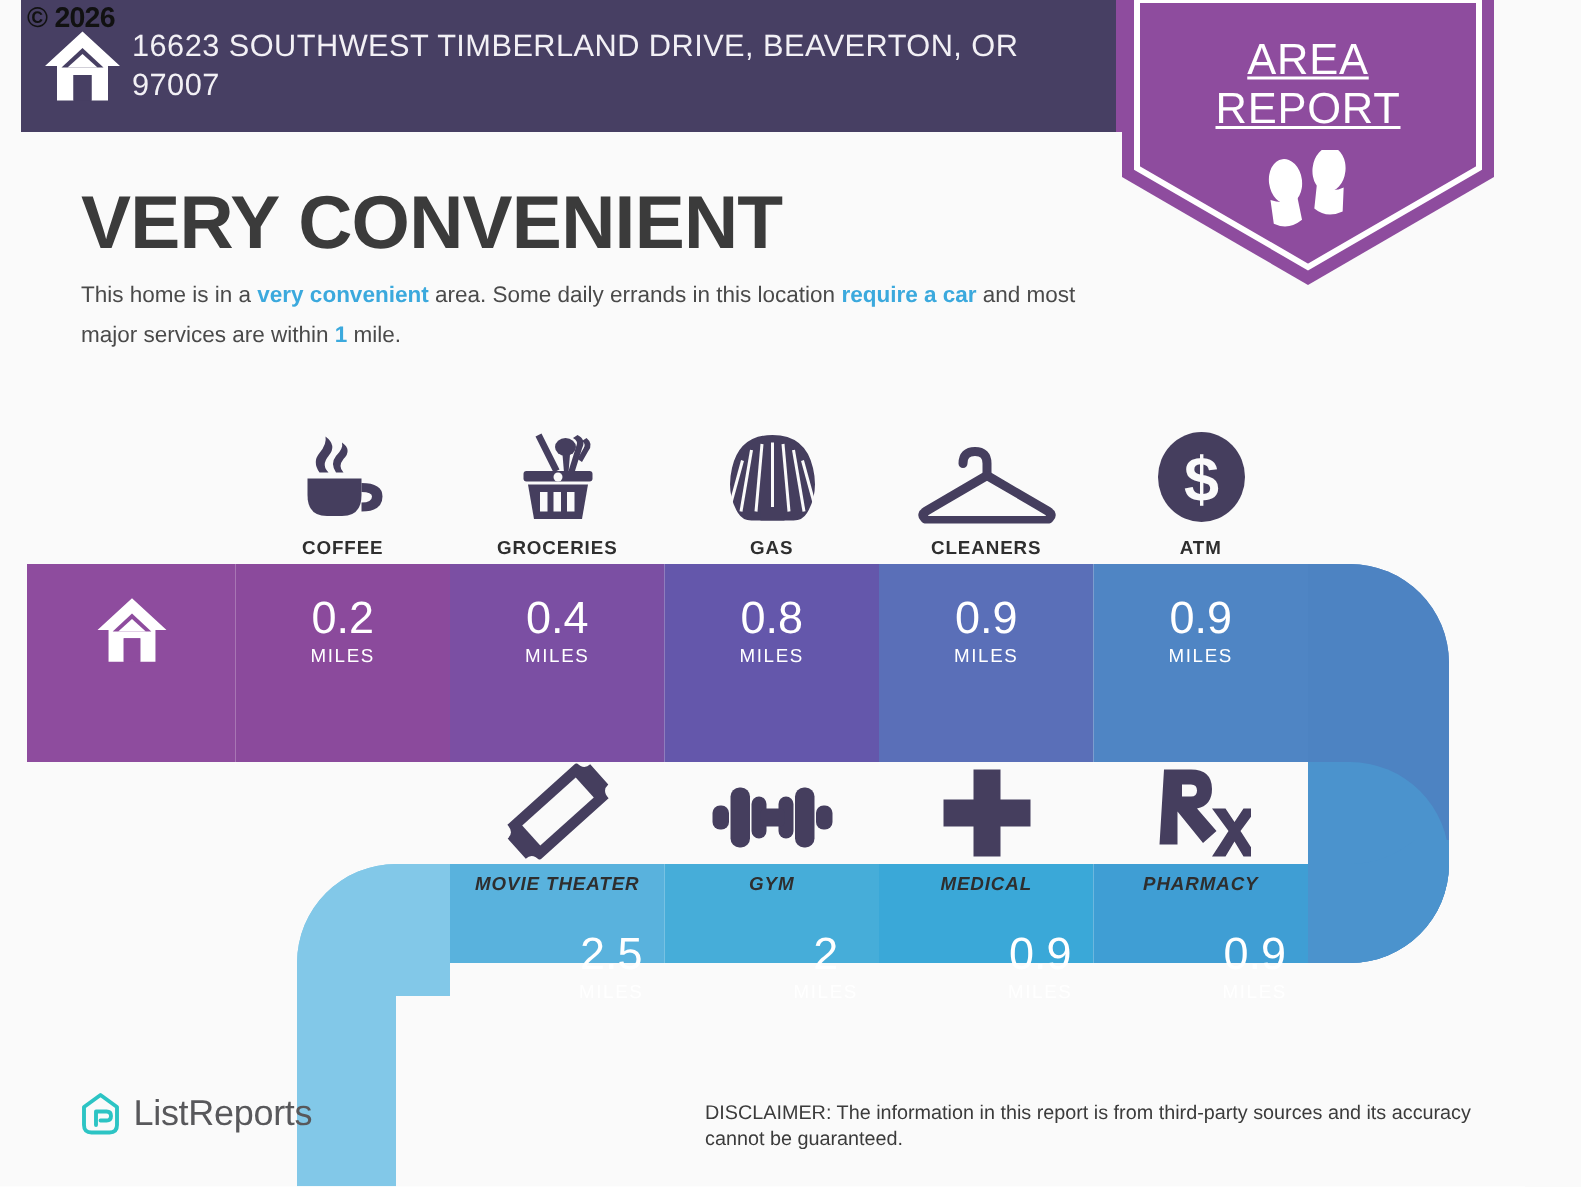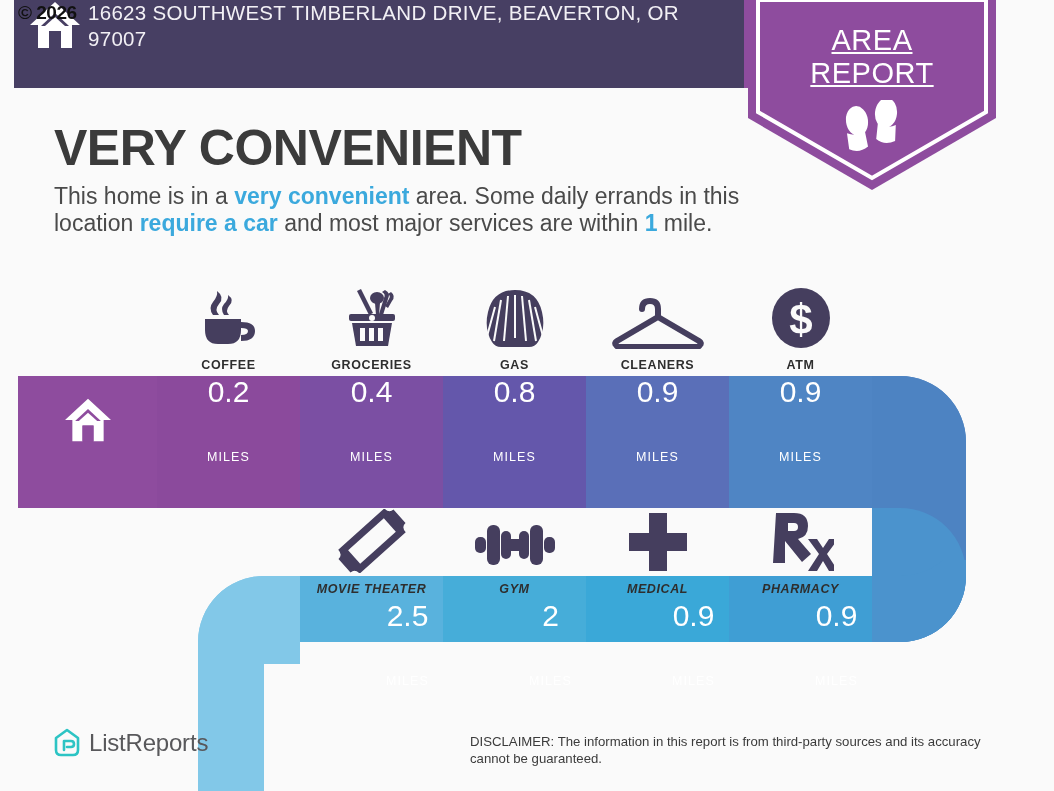--- a/index.html
+++ b/index.html
@@ -14,21 +14,21 @@
     width: 1054px; height: 791px;
     background: #fafafa;
     overflow: hidden;
   }
 
   
   #header-bar {
     position: absolute;
     left: 14px; top: 0; width: 730px; height: 88px;
     background: #473f63;
-    display: flex; align-items: flex-start;
+    display: flex; align-items: center;
     z-index: 3;
   }
   #header-home-icon {
     width: 74px; flex: 0 0 74px;
     display: flex; align-items: center; justify-content: center;
     padding-left: 8px;
   }
   #header-address {
     color: #f2f0f5;
     font-size: 20.5px;
@@ -84,21 +84,21 @@
     position: absolute;
     left: 54px; top: 119px;
     font-size: 50px;
     font-weight: bold;
     color: #3b3b3b;
     letter-spacing: -0.5px;
   }
   #subhead {
     position: absolute;
     left: 54px; top: 183px; width: 690px;
-    font-size: 23px;
+    font-size: 15px;
     line-height: 27px;
     color: #4a4a4a;
   }
   .hl { color: #3ba9dd; font-weight: bold; }
 
   
   #ribbon { position: absolute; left: 0; top: 370px; width: 1054px; height: 421px; z-index: 1; }
 
   
   .icon-row { position: absolute; display: flex; z-index: 2; }
@@ -120,21 +120,21 @@
     white-space: nowrap;
   }
 
   
   .dist-row { position: absolute; display: flex; z-index: 2; height: 88px; }
   #dist-row-1 { left: 157px; top: 376px; width: 715px; }
   #dist-row-2 { left: 300px; top: 600px; width: 572px; margin-left: 36px; }
   .dist-cell {
     width: 143px; flex: 0 0 143px;
     display: flex; flex-direction: column;
-    align-items: center; justify-content: space-between;
+    align-items: center; justify-content: center;
     color: #ffffff;
   }
   .dist-value { font-size: 30px; line-height: 31px; font-weight: 400; }
   .dist-unit { font-size: 12.5px; letter-spacing: 1.1px; margin-top: 2px; }
 
   #home-badge-cell {
     position: absolute;
     left: 18px; top: 376px; width: 139px; height: 88px;
     display: flex; align-items: center; justify-content: center;
     z-index: 2;

